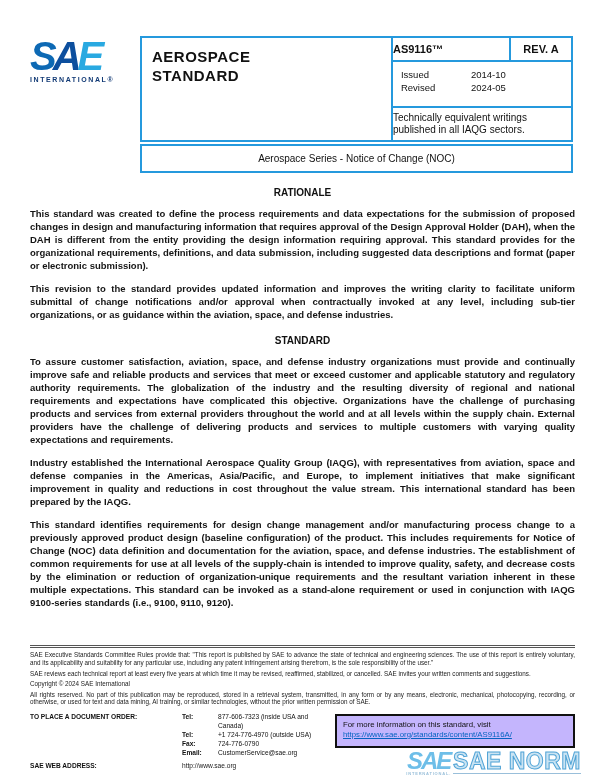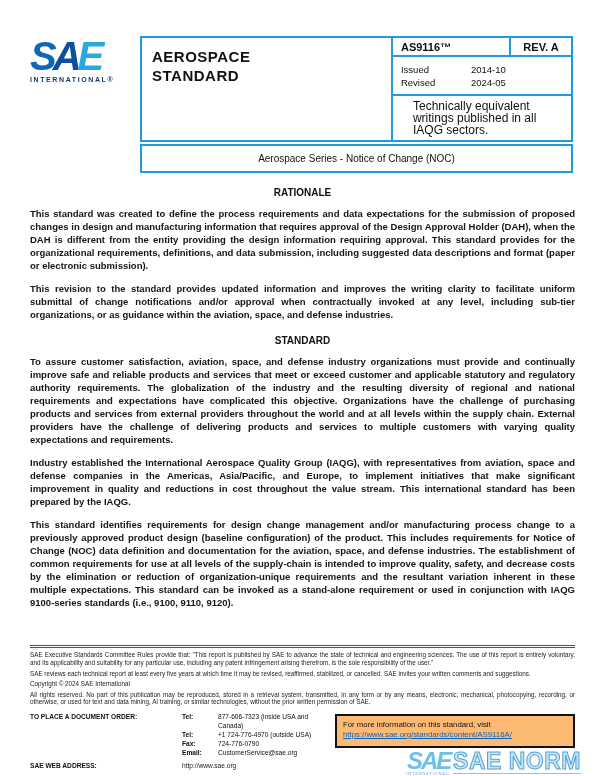--- a/index.html
+++ b/index.html
@@ -19,45 +19,45 @@
   .sae-word .s { color: #0d69b4; }
   .sae-word .a { color: #0d4f9e; }
   .sae-word .e { color: #29a9e1; }
   .sae-intl { font-size: 7px; font-weight: bold; color: #123a75; letter-spacing: 1.6px; margin-top: 2px; }
 
   .hdr-table { flex: 1; }
   .hdr-main { display: flex; border: 2px solid #2599dd; height: 106px; justify-content: space-between; }
   .cell-title { width: 58.5%; border-right: 2px solid #2599dd; padding: 9px 10px; font-size: 15px; font-weight: bold; line-height: 19px; letter-spacing: 0.5px; }
   .hdr-right { flex: 1; display: flex; flex-direction: column; }
   .hdr-row1 { display: flex; height: 30px; border-bottom: 2px solid #2599dd; }
-  .cell-num { flex: 1; display: flex; align-items: center; padding-left: 8px; font-size: 11px; font-weight: bold; }
+  .cell-num { flex: 1; display: flex; align-items: center; font-size: 11px; font-weight: bold; }
   .cell-rev { width: 62px; border-left: 2px solid #2599dd; display: flex; align-items: center; justify-content: center; font-size: 11px; font-weight: bold; }
   .hdr-row2 { height: 58px; border-bottom: 2px solid #2599dd; padding: 6px 8px 0 8px; font-size: 9.5px; line-height: 13px; }
   .date-line { display: flex; }
   .date-line .lbl { width: 70px; }
   .superseding { margin-top: 9px; }
-  .hdr-row3 { flex: 1; padding: 4px 20px; font-size: 12px; line-height: 12px; }
+  .hdr-row3 { flex: 1; padding: 4px 0; font-size: 10px; line-height: 12px; }
   .hdr-banner { border: 2px solid #2599dd; margin-top: 2px; height: 29px; display: flex; align-items: center; justify-content: center; font-size: 10px; }
 
   
   .body-text { margin: 0 25px 0 30px; font-weight: bold; }
   .sec-heading { text-align: center; font-size: 10px; margin-top: 14px; margin-bottom: 9px; }
   .para { font-size: 9.5px; line-height: 13px; text-align: justify; margin-bottom: 10px; color: #151515; }
 
   
   .footer { position: absolute; left: 30px; right: 25px; bottom: 6px; }
   .footer-rule { border-top: 3px double #555; margin-bottom: 3px; }
   .legal { font-size: 6.3px; line-height: 7.6px; text-align: justify; color: #222; margin-bottom: 3px; }
   .order-block { position: relative; margin-top: 6px; min-height: 52px; }
   .order-grid { display: grid; grid-template-columns: 152px 36px auto; font-size: 6.6px; line-height: 9px; width: 300px; }
   .order-label { font-weight: bold; }
   .order-method { font-weight: bold; }
   .order-value { }
   .web-row { display: grid; grid-template-columns: 152px auto; font-size: 6.6px; line-height: 9px; width: 300px; margin-top: 4px; }
-  .info-box { position: absolute; right: 0; top: 2px; width: 240px; border: 2px solid #111; padding: 4px 6px 6px 6px; font-size: 7.8px; line-height: 10px; background: #fdba74; }
+  .info-box { position: absolute; right: 0; top: 2px; width: 240px; border: 2px solid #111; padding: 4px 6px 6px 6px; font-size: 7.8px; line-height: 10px; background: #c4b5fd; }
   .info-link { color: #0563c1; text-decoration: underline; cursor: pointer; }
   .url-text { color: #222; }
 
   
   .watermark { position: absolute; right: -6px; bottom: -6px; display: flex; align-items: flex-end; opacity: 0.9; pointer-events: none; }
   .wm-sae { text-align: center; margin-right: 2px; }
   .wm-sae-word { font-weight: bold; font-style: italic; font-size: 24px; line-height: 20px; letter-spacing: -2px; color: #5fb8e6; }
   .wm-sae-intl { font-size: 4px; font-weight: bold; color: #8fb9d6; letter-spacing: 0.8px; }
   .wm-norm { font-size: 23px; font-weight: bold; line-height: 19px; letter-spacing: 0.5px; color: rgba(62,154,210,0.30); -webkit-text-stroke: 1px #3e9ad2; }
   .wm-underline { border-top: 1px solid #8fb9d6; margin-top: 2px; height: 3px; }

